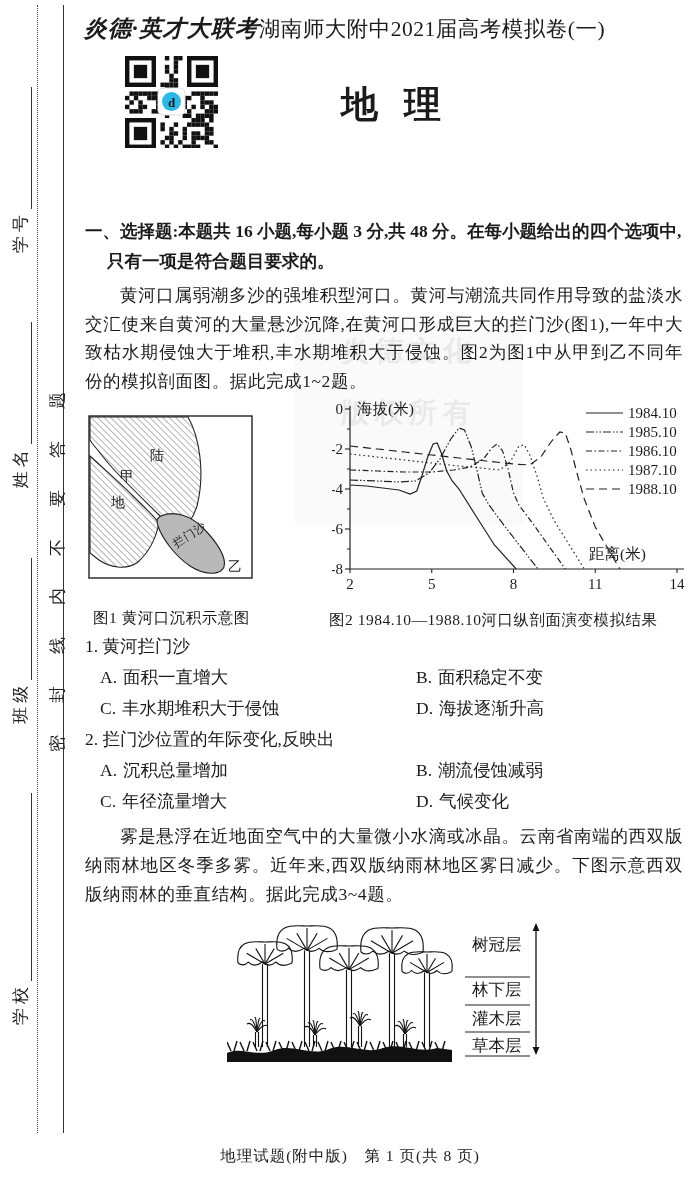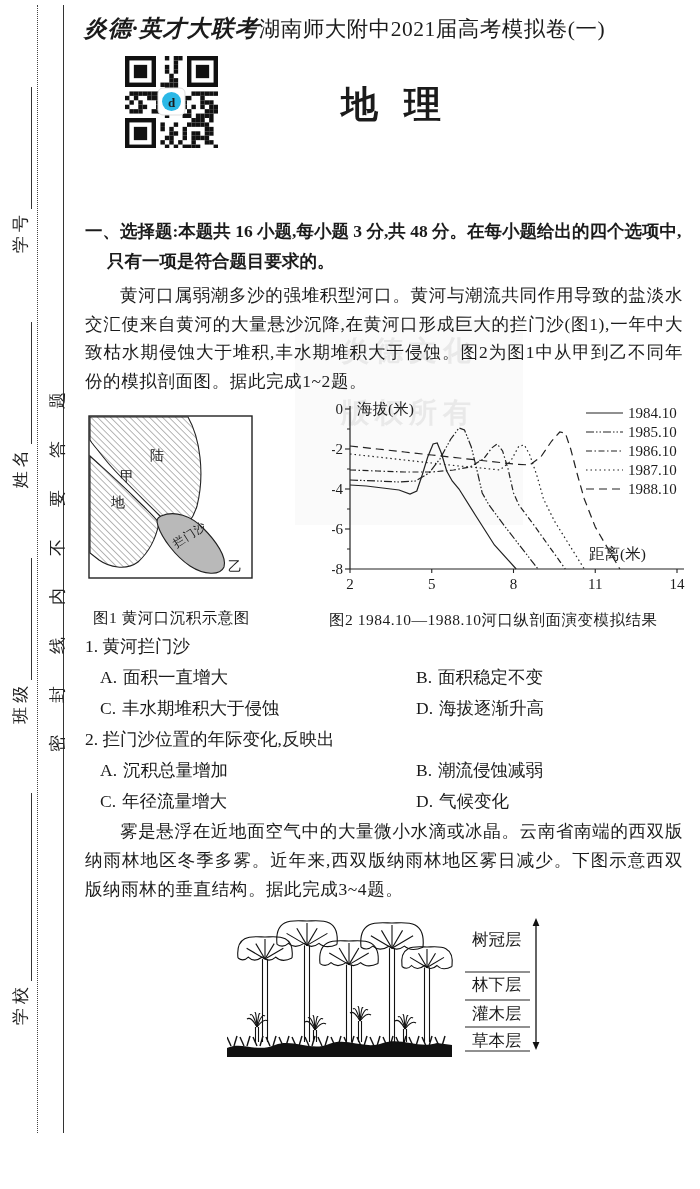--- a/index.html
+++ b/index.html
@@ -43,21 +43,21 @@
   .fig2 { position:absolute; left:247px; top:0; }
   .cap { position:absolute; font-size:15.5px; letter-spacing:0.5px; }
   .cap1 { left:8px; top:209px; }
   .cap2 { left:244px; top:211px; }
 
   .qblock { font-size:17.5px; line-height:31px; }
   .qstem  { white-space:nowrap; }
   .optrow { display:grid; grid-template-columns:316px auto; padding-left:15px; }
   .opt .olabel { margin-right:6px; }
 
-  .passage2 { }
+  .passage2 { margin-top:5px; }
   .forest { margin:12px 0 0 142px; width:320px; }
   .footer { position:absolute; left:0; top:1146px; width:700px; text-align:center; font-size:15.5px; letter-spacing:1px; z-index:1; }
 
   svg text { font-family:"Liberation Serif", serif; fill:#1b1b1b; }
 </style>
 </head>
 <body>
 
 <div id="page">
 
@@ -460,13 +460,14 @@
         </g>
         <g stroke="#111" stroke-width="1.3">
           <line x1="309" y1="8" x2="309" y2="130"></line>
           <path d="M309,3 L305.6,11 L312.4,11 Z" fill="#111" stroke="none"></path>
           <path d="M309,135 L305.6,127 L312.4,127 Z" fill="#111" stroke="none"></path>
         </g>
       </svg>
     </div>
   </div>
 
+  <div class="footer">地理试题(附中版)　第 1 页(共 8 页)</div>
 </div>
 
 </body></html>

